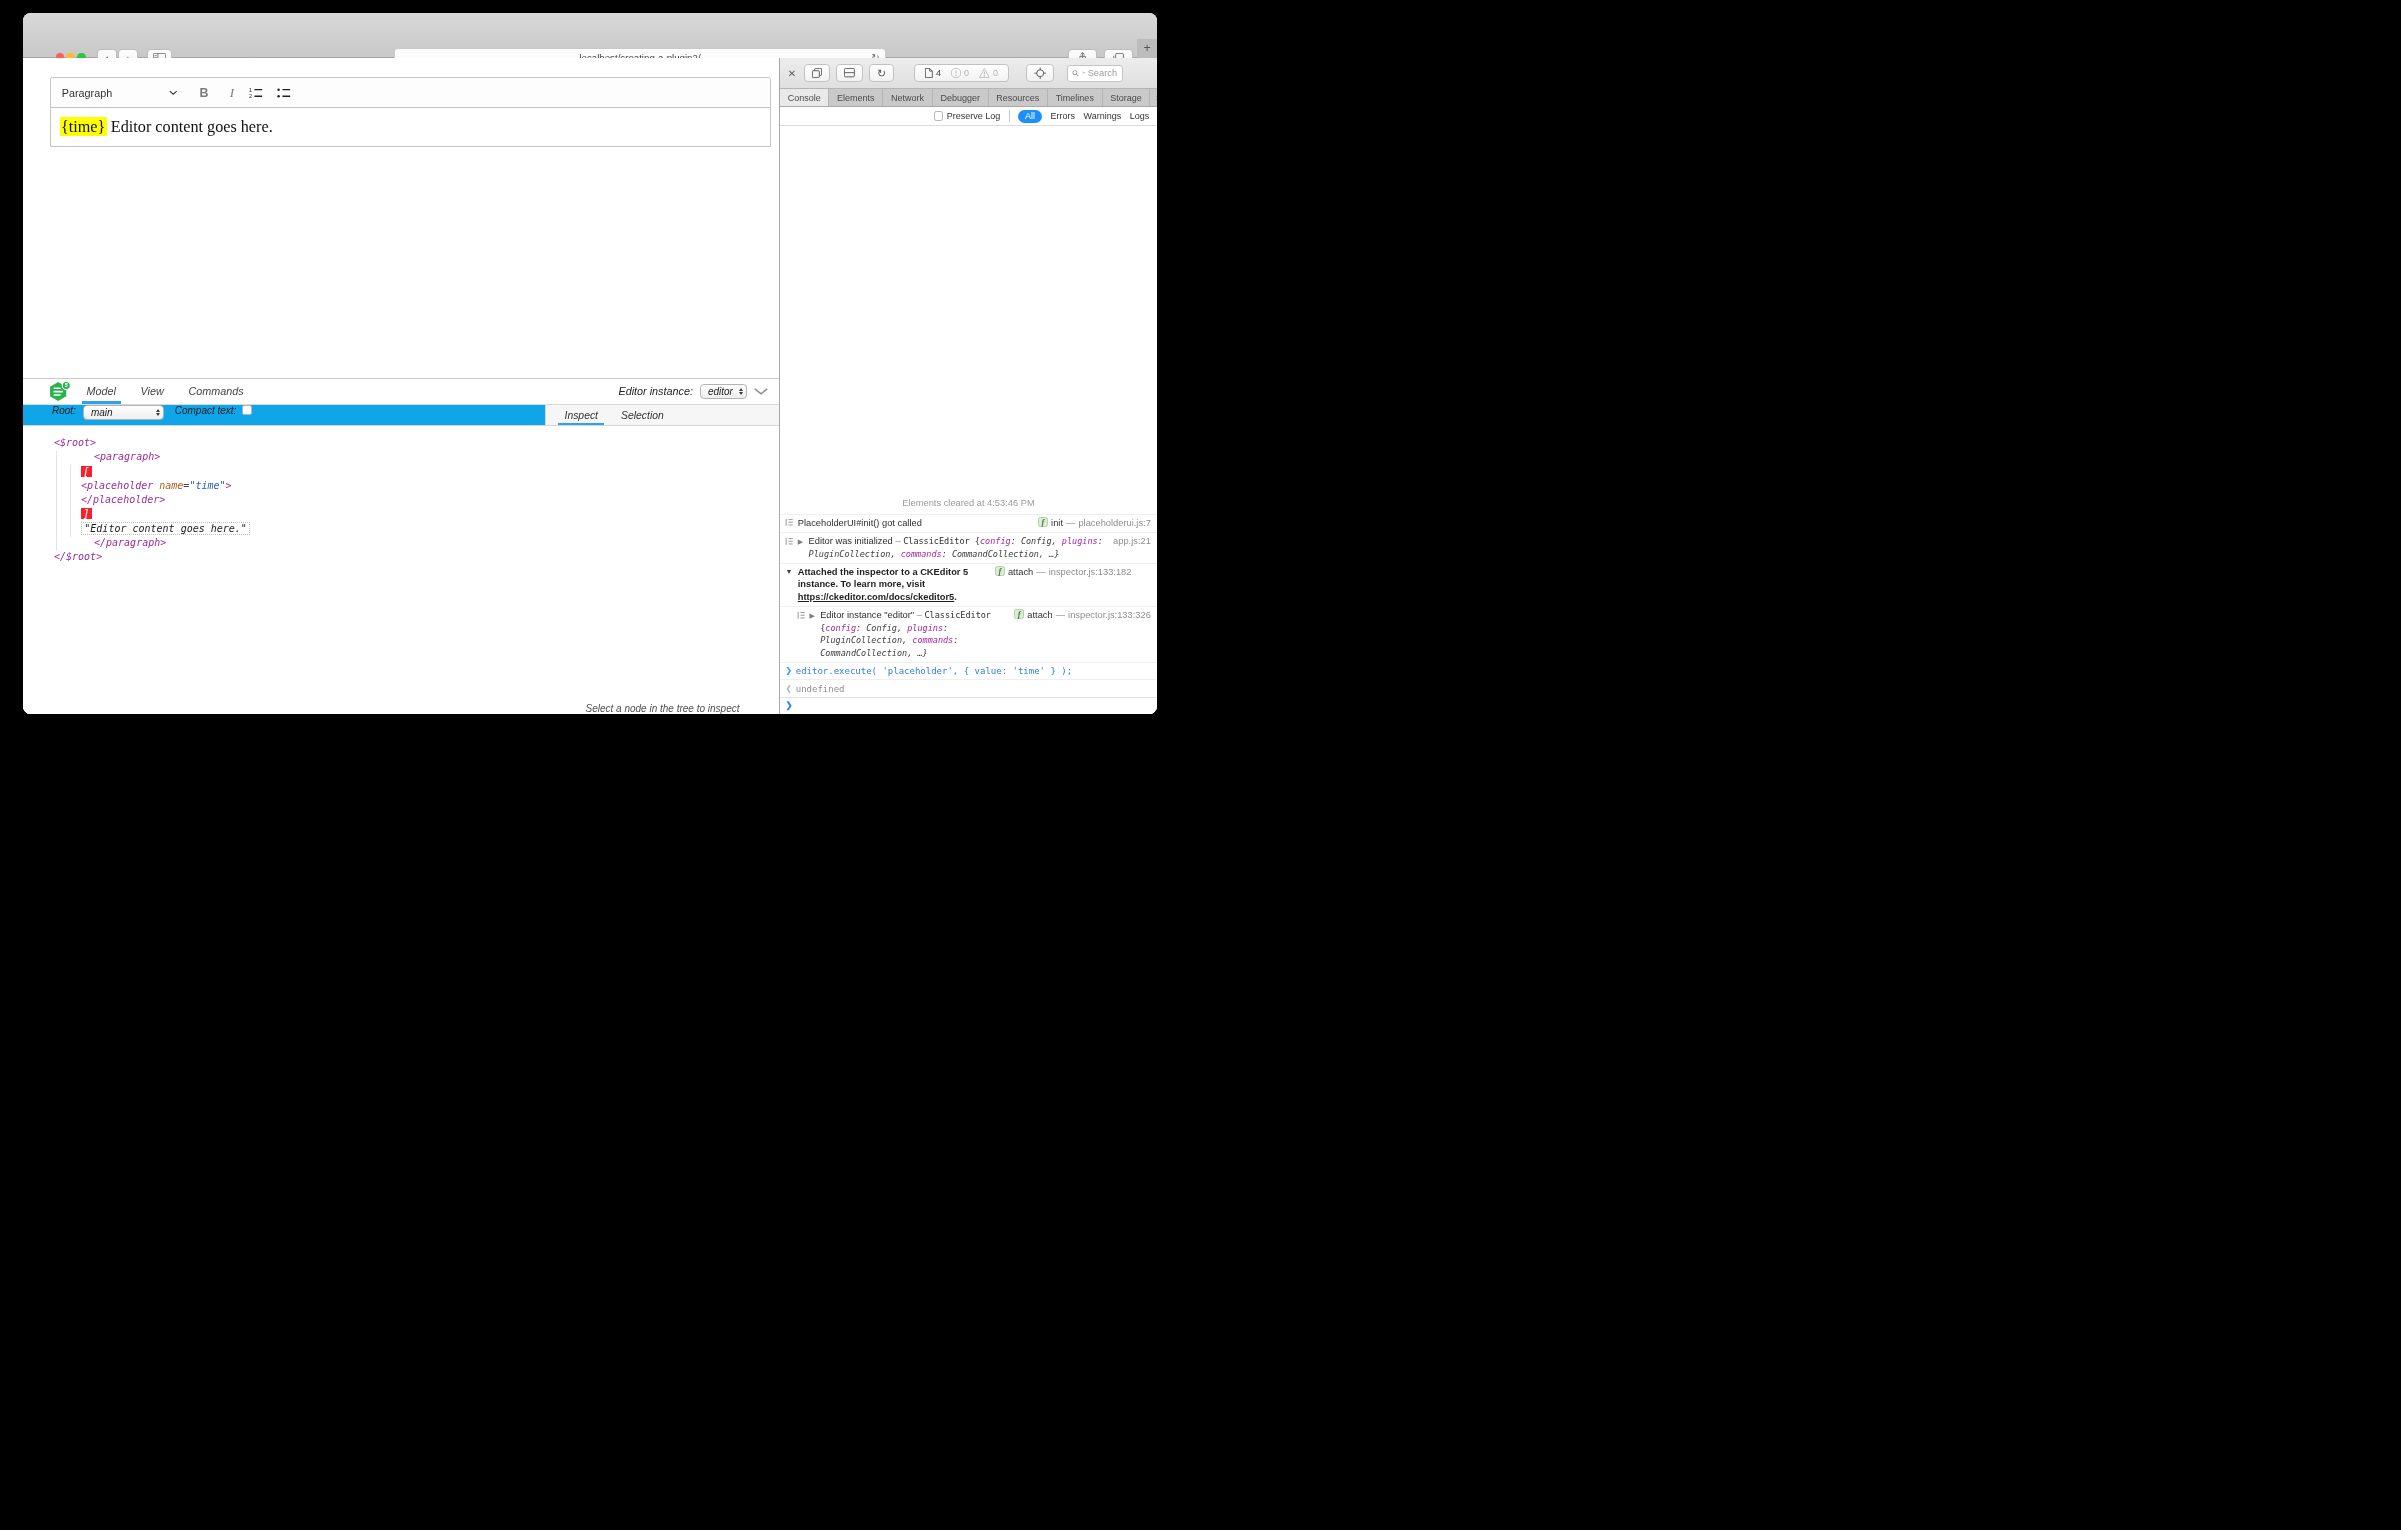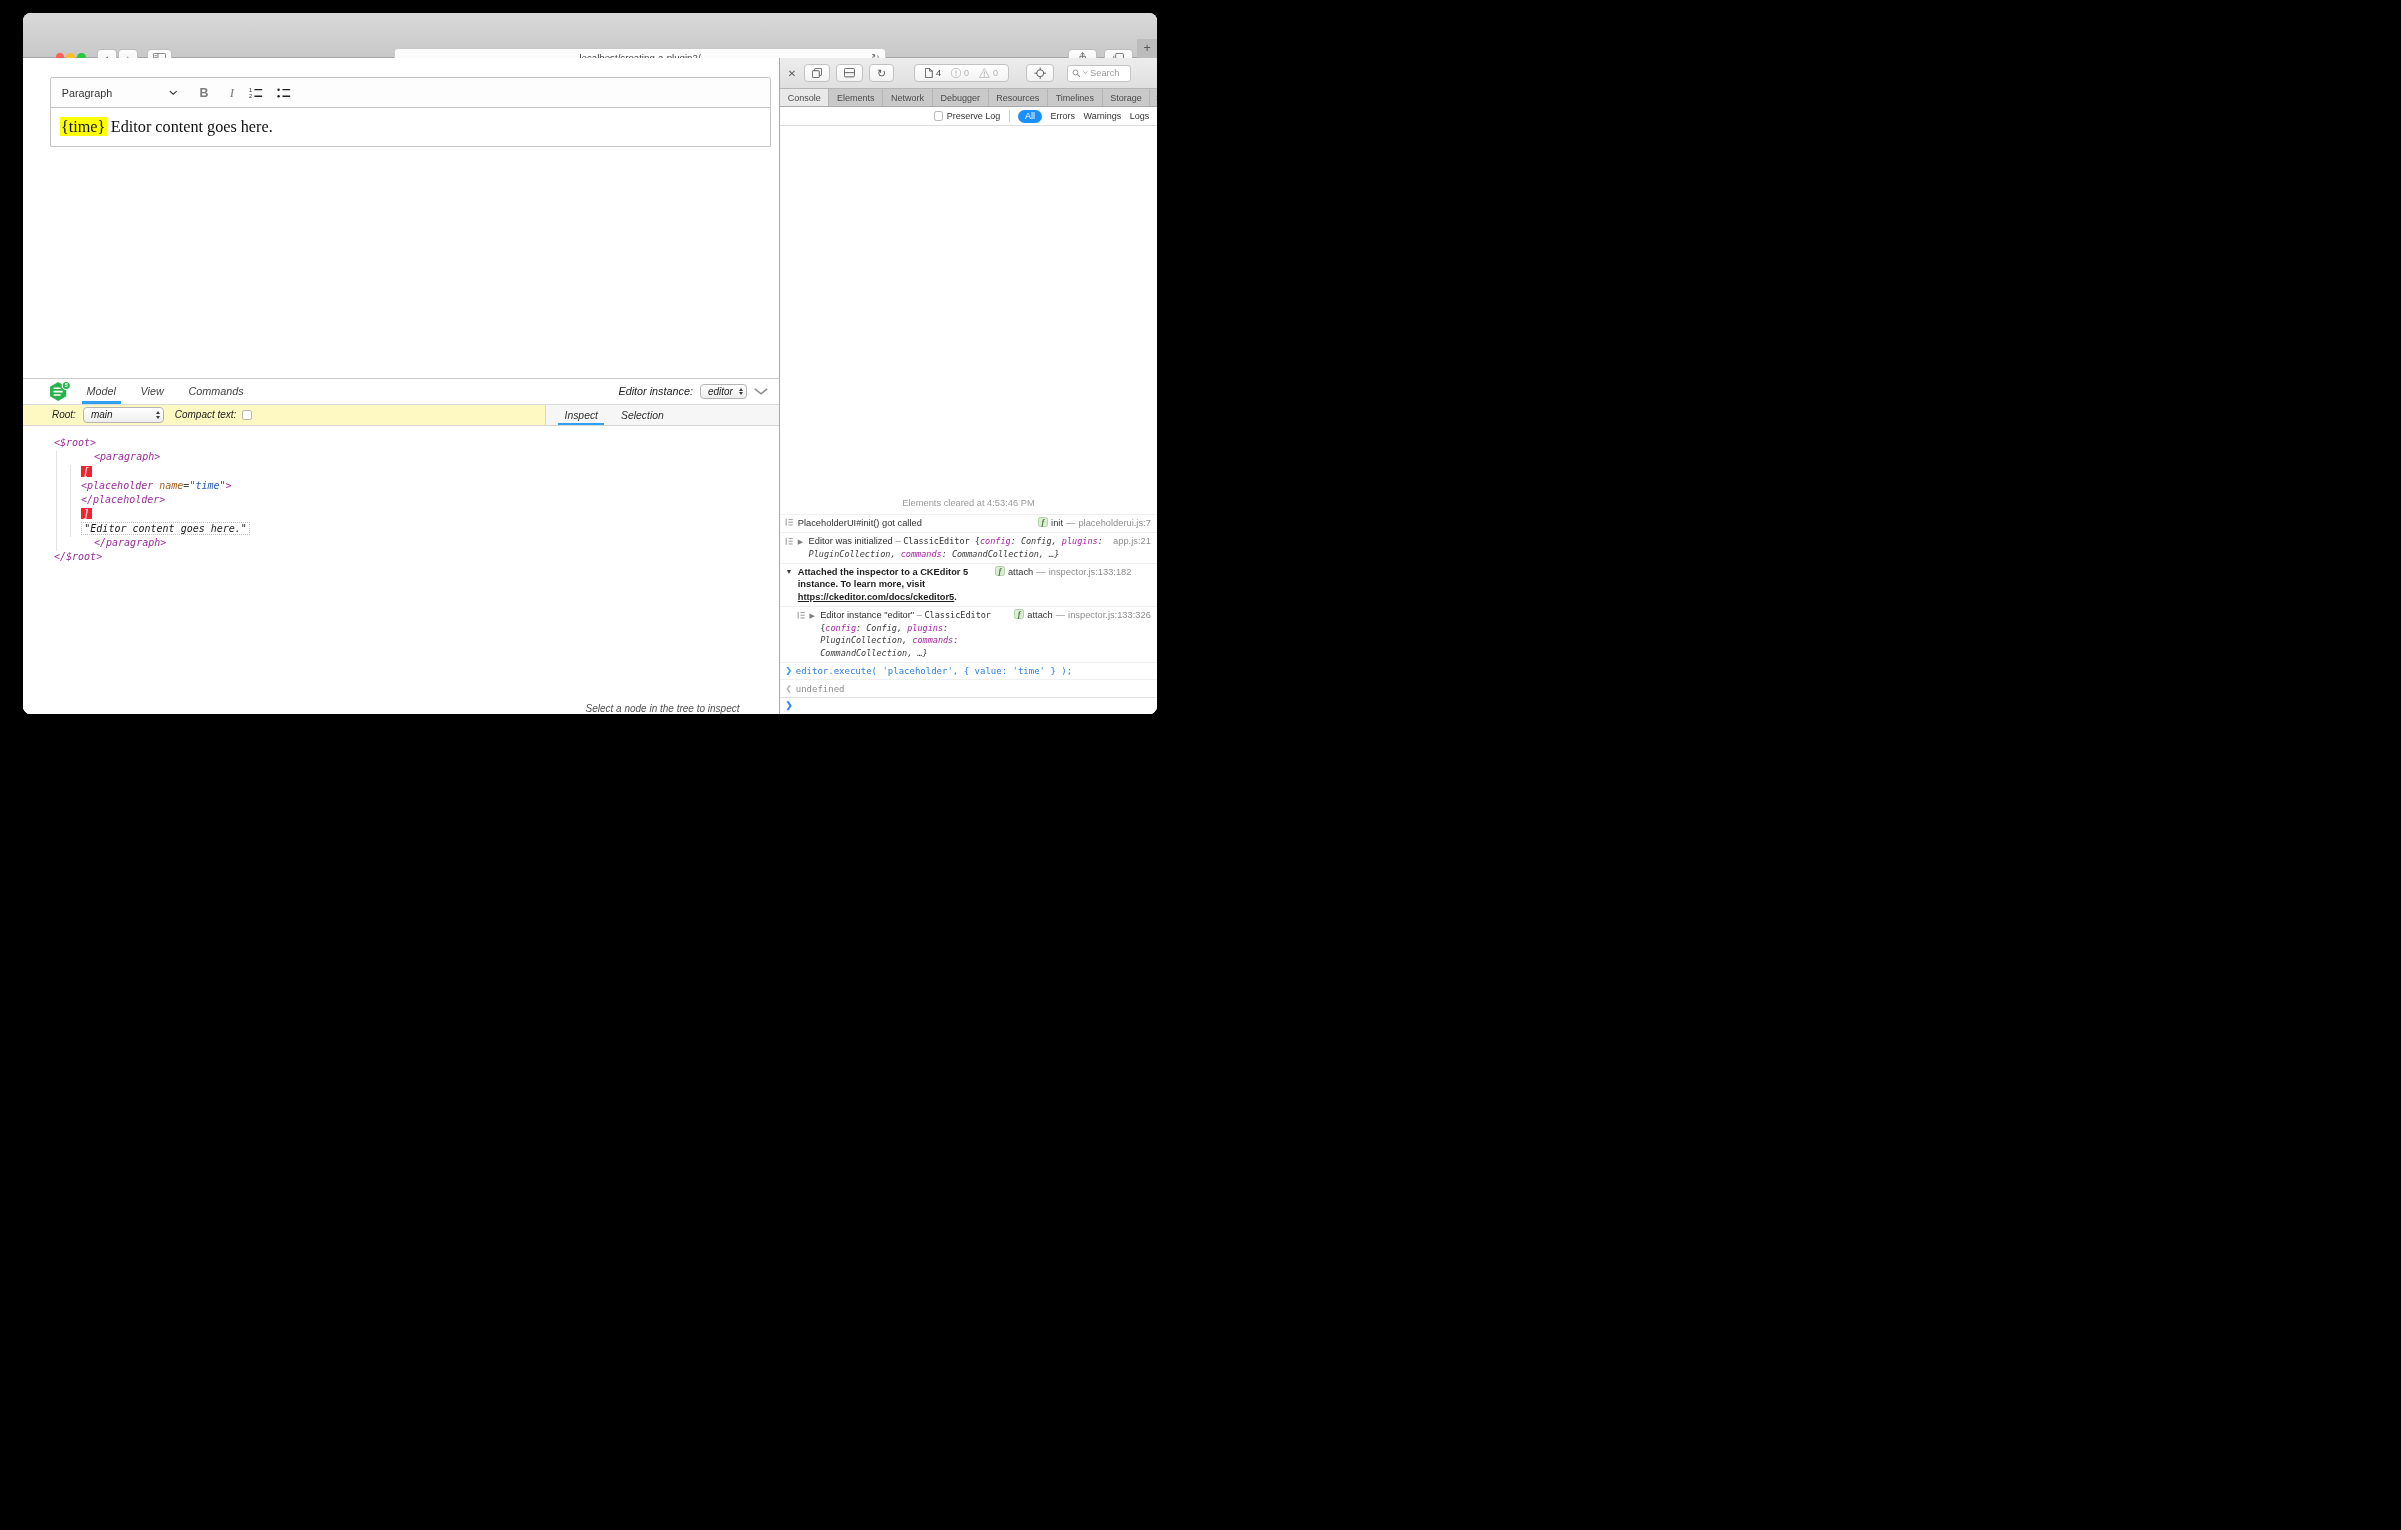--- a/index.html
+++ b/index.html
@@ -59,22 +59,22 @@
           height:2.3px; background:#2f9ff0; }
   .iright { margin-left:auto; margin-right:10.8px; display:flex; align-items:center; gap:7px;
             font-size:10.8px; color:#222; }
   .msel { height:15.5px; background:linear-gradient(#ffffff,#eeeeee); border:0.8px solid #b3b3b3;
           border-radius:3.9px; display:inline-flex; align-items:center; padding:0 3.1px 0 7px;
           font-size:10px; color:#222; gap:6.2px; }
   .stepper { display:flex; flex-direction:column; gap:1.5px; }
   .stepper i { width:0; height:0; border-left:2.7px solid transparent;
                border-right:2.7px solid transparent; display:block; }
   .st-up { border-bottom:3.5px solid #3a3a3a; } .st-dn { border-top:3.5px solid #3a3a3a; }
-  .irow2 { position:absolute; left:0; top:25.5px; width:100%; height:21.7px; background:#fef9c3;
-           border-bottom:0.8px solid #d6d6d6; display:flex; align-items:center; font-size:10px;
+  .irow2 { position:absolute; left:0; top:25.5px; width:100%; height:21.7px; background:#0ea5e9;
+           border-bottom:0.8px solid #d6d6d6; display:flex; align-items:flex-start; font-size:10px;
            color:#222; }
   .irow2 .lbl { margin-left:29px; }
   .chk { width:10px; height:10px; background:#fff; border:0.8px solid #b5b5b5;
          border-radius:2.3px; margin-left:5.4px; }
   .subtabs { position:absolute; left:522px; top:25.5px; width:234px; height:21.7px;
              background:#f6f6f6; border-bottom:0.8px solid #d6d6d6; border-left:0.8px solid #d6d6d6;
              display:flex; align-items:flex-end; gap:20px; padding-left:17px; }
   .stab { font-size:10.4px; color:#333; padding:3.1px 1.5px 4.6px; position:relative; }
   .stab.active::after { content:""; position:absolute; left:-4.6px; right:-4.6px; bottom:0;
           height:2.3px; background:#2f9ff0; }
@@ -100,21 +100,21 @@
   .dclose { color:#5d5d5d; font-size:10px; padding:0 1.5px; }
   .dbtn { height:18.6px; background:linear-gradient(#ffffff,#f2f2f2); border:0.8px solid #c2c2c2;
           border-radius:3.9px; display:flex; align-items:center; justify-content:center;
           color:#555; padding:0 7px; }
   .dpill { height:18.6px; background:linear-gradient(#ffffff,#f2f2f2); border:0.8px solid #c2c2c2;
            border-radius:3.9px; display:flex; align-items:center; gap:10px; padding:0 10px;
            font-size:9px; color:#3e3e3e; margin-left:14px; }
   .dim { color:#b3b3b3; }
   .pcell { display:flex; align-items:center; gap:3.1px; }
   .dcross { margin-left:10.8px; }
-  .dsearch { margin-left:6.2px; width:64px; height:17px; background:#fff;
+  .dsearch { margin-left:6.2px; width:56px; height:17px; background:#fff;
              border:0.8px solid #c3c3c3; border-radius:3.1px; display:flex; align-items:center;
              gap:2.3px; padding:0 4.6px; font-size:9.3px; color:#9b9b9b; }
   .dtabs { position:absolute; left:0; top:31px; width:100%; height:18px; background:#c9c9c9;
            border-bottom:0.8px solid #a9a9a9; display:flex; font-size:9px; color:#4a4a4a; }
   .dtab { display:flex; align-items:center; justify-content:center; padding:0 7.7px;
           border-right:0.8px solid #b4b4b4; }
   .dtab.active { background:#e9e9e9; }
   .dticons { margin-left:auto; display:flex; align-items:center; }
   .dticon { padding:0 5.4px; color:#555; font-size:9.3px; }
   .filters { position:absolute; left:0; top:49px; width:100%; height:19.3px; background:#fff;

